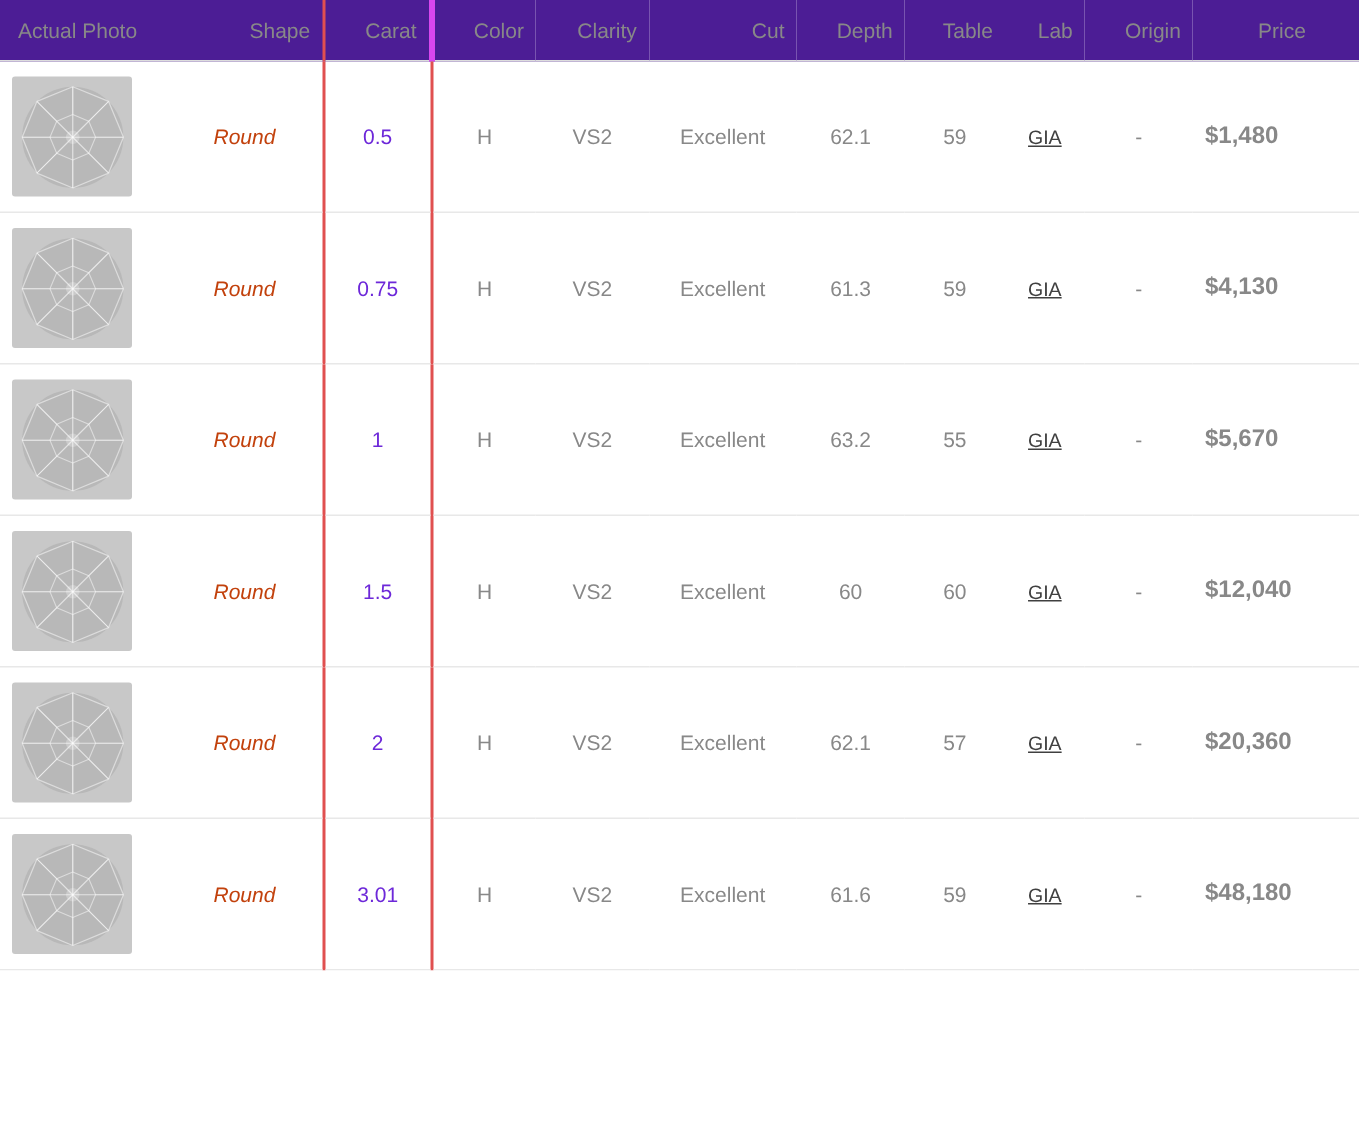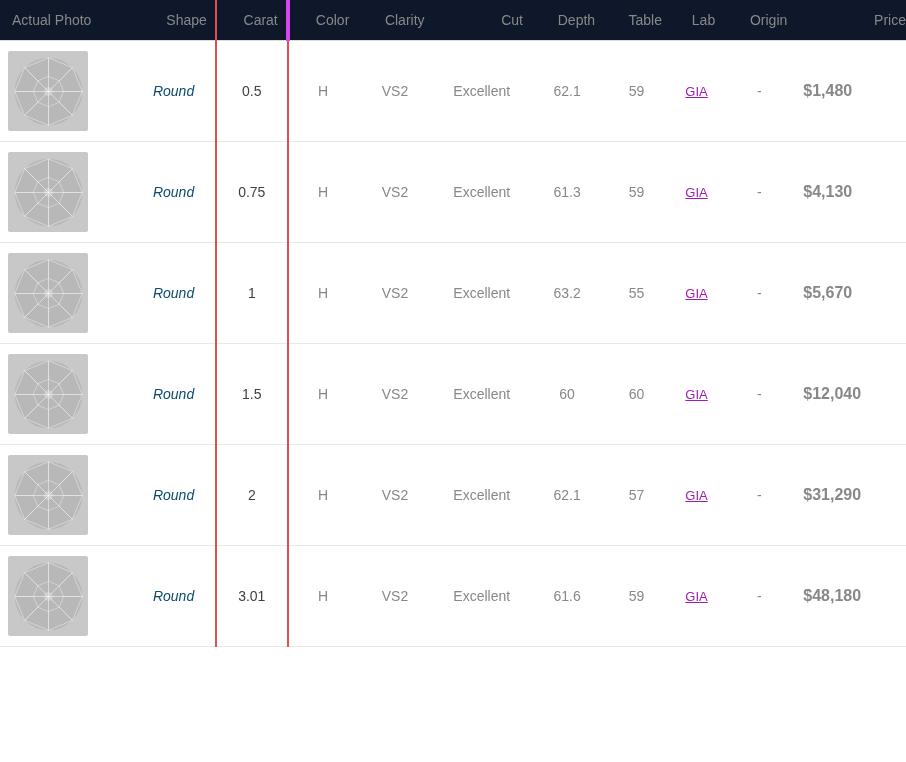--- a/index.html
+++ b/index.html
@@ -7,21 +7,21 @@
       font-family: Arial, sans-serif;
       font-size: 14px;
       background: #fff;
       color: #555;
     }
     table {
       width: 906px;
       border-collapse: collapse;
     }
     thead tr {
-      background: #0f172a;
+      background: #4c1d95;
       border-bottom: 1px solid #ddd;
     }
     thead th {
       padding: 12px 8px;
       font-weight: normal;
       color: #888;
       font-size: 14px;
       text-align: right;
     }
     thead th:first-child {
@@ -35,47 +35,47 @@
       padding: 10px 8px;
       text-align: center;
       vertical-align: middle;
       color: #888;
     }
     tbody td.photo-cell {
       text-align: left;
       padding-left: 8px;
     }
     tbody td.shape-cell {
-      color: #0c4a6e;
+      color: #c2410c;
       font-style: italic;
-      text-align: center;
+      text-align: left;
       padding-right: 10px;
     }
     tbody td.carat-cell {
       border-left: 2px solid #e05050;
       border-right: 2px solid #e05050;
-      color: #404040;
+      color: #6d28d9;
     }
     thead th.carat-header {
       border-left: 2px solid #e05050;
       border-right: 4px solid #d946ef;
       color: #888;
     }
     .diamond-thumb {
       width: 80px;
       height: 80px;
       border-radius: 2px;
       background: #c8c8c8;
       display: flex;
       align-items: center;
       justify-content: center;
       overflow: hidden;
     }
     .gia-link {
-      color: #a21caf;
+      color: #404040;
       text-decoration: underline;
       font-size: 13px;
       margin-top: 44px;
     }
     .price-cell {
       color: #888;
       font-size: 16px;
       font-weight: bold;
       text-align: left;
       padding-right: 16px;
@@ -90,21 +90,21 @@
       <th style="text-align:left;padding-left:12px;">Actual Photo</th>
       <th>Shape</th>
       <th class="carat-header">Carat</th>
       <th>Color</th>
       <th>Clarity</th>
       <th>Cut</th>
       <th>Depth</th>
       <th>Table</th>
       <th>Lab</th>
       <th>Origin</th>
-      <th style="text-align:right;padding-right:0;">Price</th>
+      <th style="text-align:center;padding-right:0;">Price</th>
     </tr>
   </thead>
   <tbody id="table-body">
   <tr>
         <td class="photo-cell">
           <div class="diamond-thumb">
             <svg width="75" height="75" viewBox="0 0 75 75" xmlns="http://www.w3.org/2000/svg">
               <circle cx="37.5" cy="37.5" r="33.75" fill="#b0b0b0" opacity="0.7"></circle>
               <line x1="37.5" y1="37.5" x2="71.3" y2="37.5" stroke="white" stroke-width="0.8" opacity="0.6"></line>
               <line x1="37.5" y1="37.5" x2="61.4" y2="61.4" stroke="white" stroke-width="0.8" opacity="0.6"></line>
@@ -352,21 +352,21 @@
         </td>
         <td class="shape-cell">Round</td>
         <td class="carat-cell">2</td>
         <td>H</td>
         <td>VS2</td>
         <td>Excellent</td>
         <td>62.1</td>
         <td>57</td>
         <td><a href="#" class="gia-link">GIA</a></td>
         <td>-</td>
-        <td class="price-cell">$31,290</td>
+        <td class="price-cell">$20,360</td>
       </tr>
       <tr>
         <td class="photo-cell">
           <div class="diamond-thumb">
             <svg width="75" height="75" viewBox="0 0 75 75" xmlns="http://www.w3.org/2000/svg">
               <circle cx="37.5" cy="37.5" r="33.75" fill="#b0b0b0" opacity="0.7"></circle>
               <line x1="37.5" y1="37.5" x2="71.3" y2="37.5" stroke="white" stroke-width="0.8" opacity="0.6"></line>
               <line x1="37.5" y1="37.5" x2="61.4" y2="61.4" stroke="white" stroke-width="0.8" opacity="0.6"></line>
               <line x1="37.5" y1="37.5" x2="37.5" y2="71.3" stroke="white" stroke-width="0.8" opacity="0.6"></line>
               <line x1="37.5" y1="37.5" x2="13.6" y2="61.4" stroke="white" stroke-width="0.8" opacity="0.6"></line>

